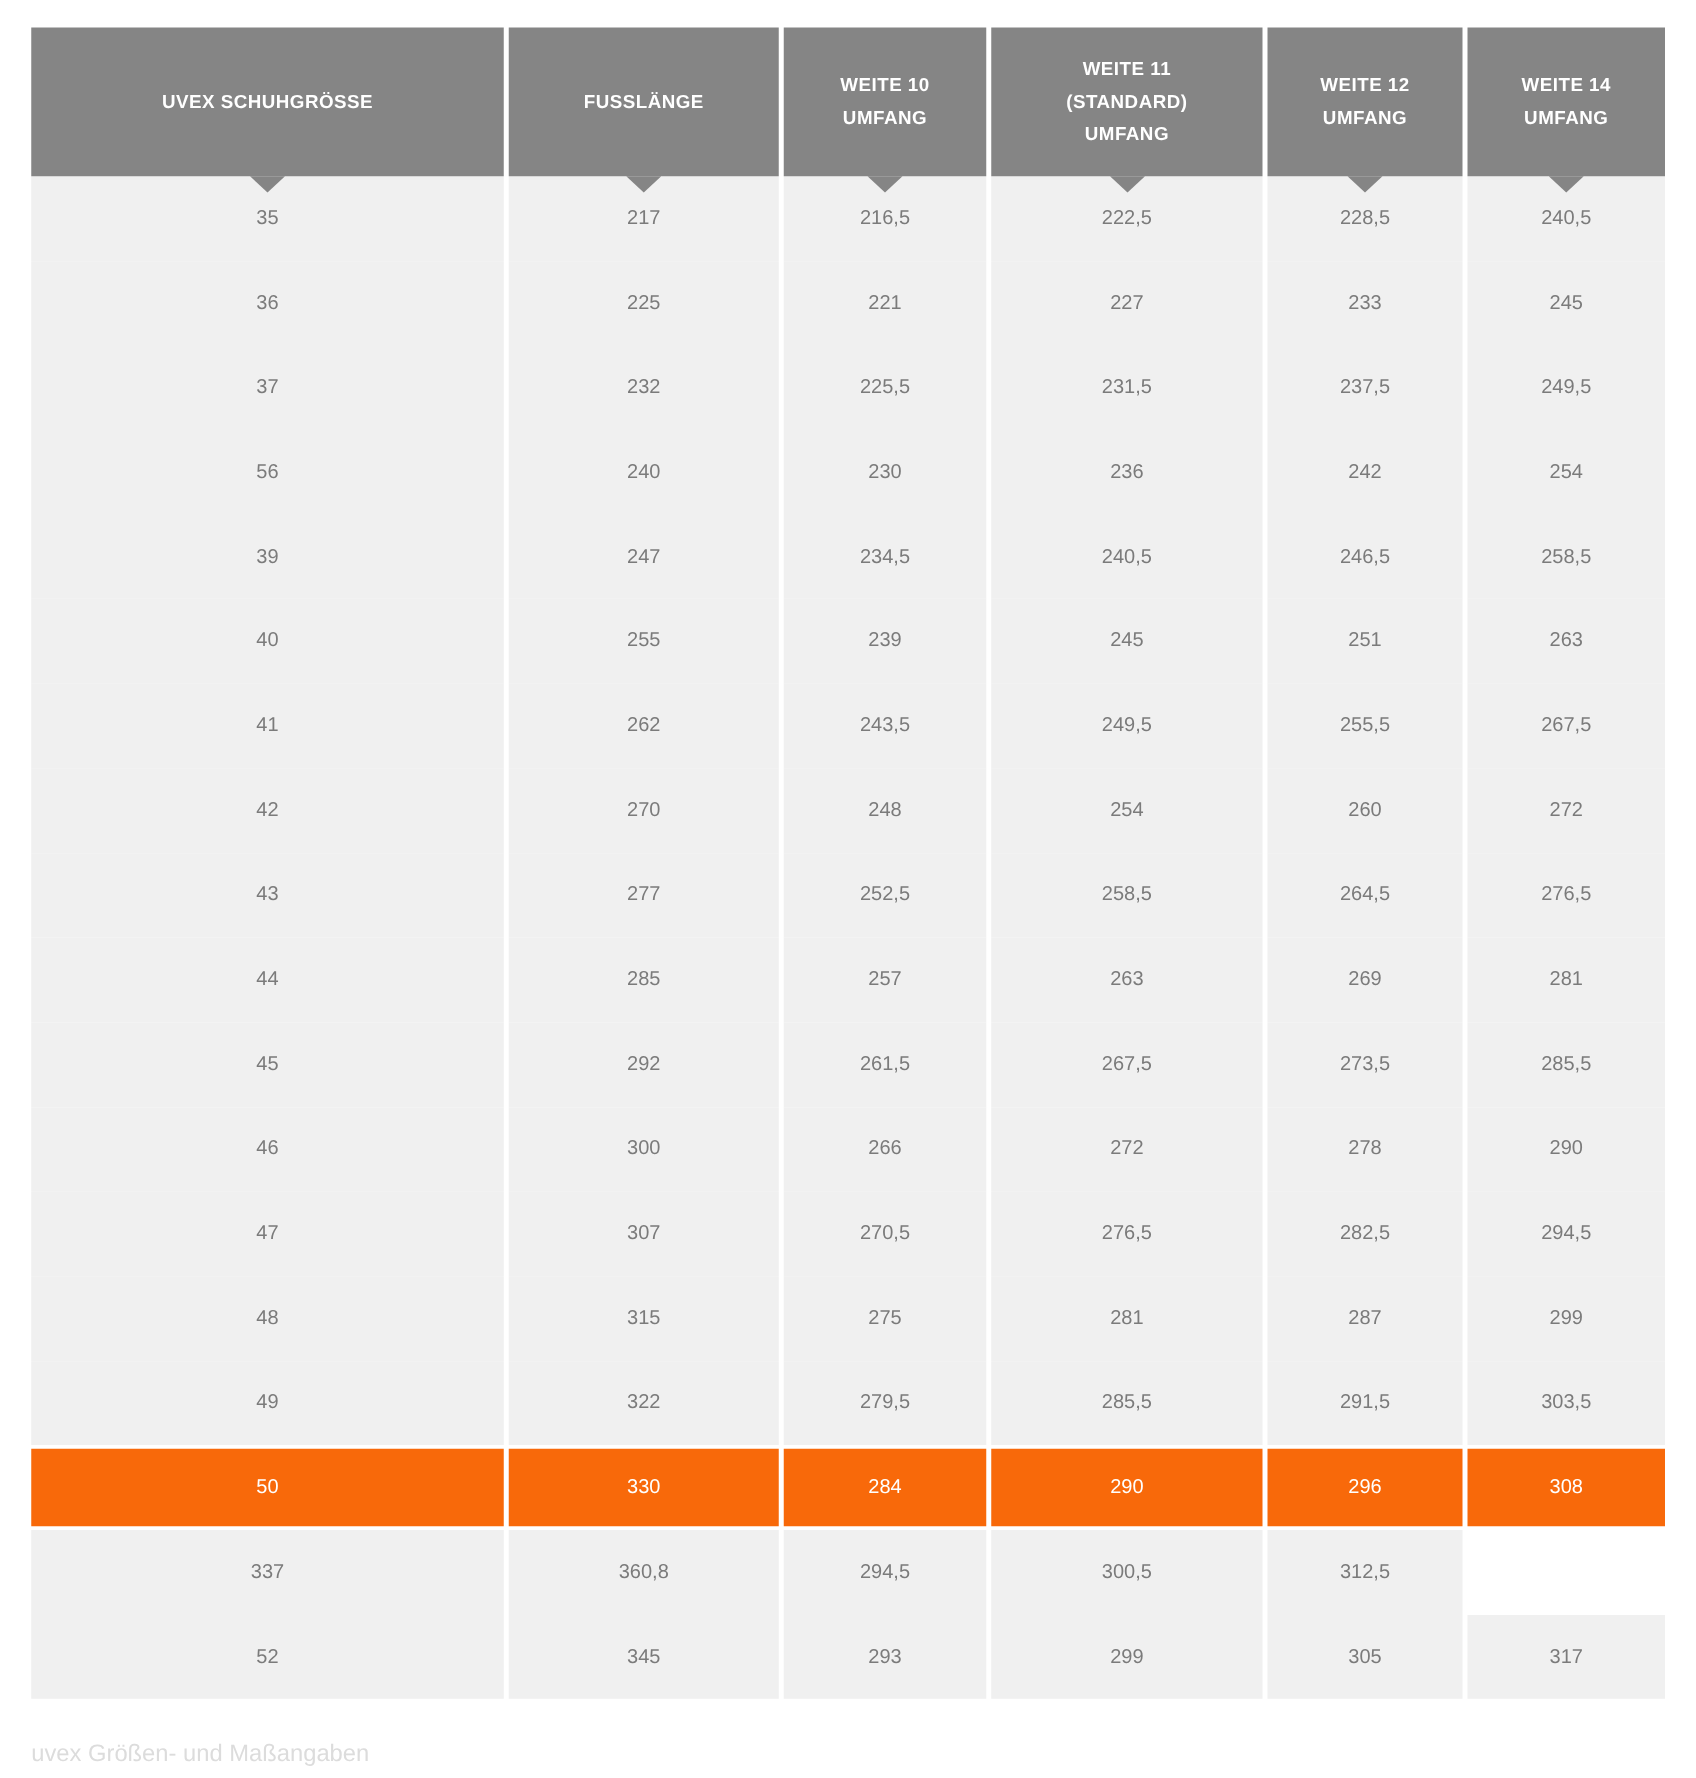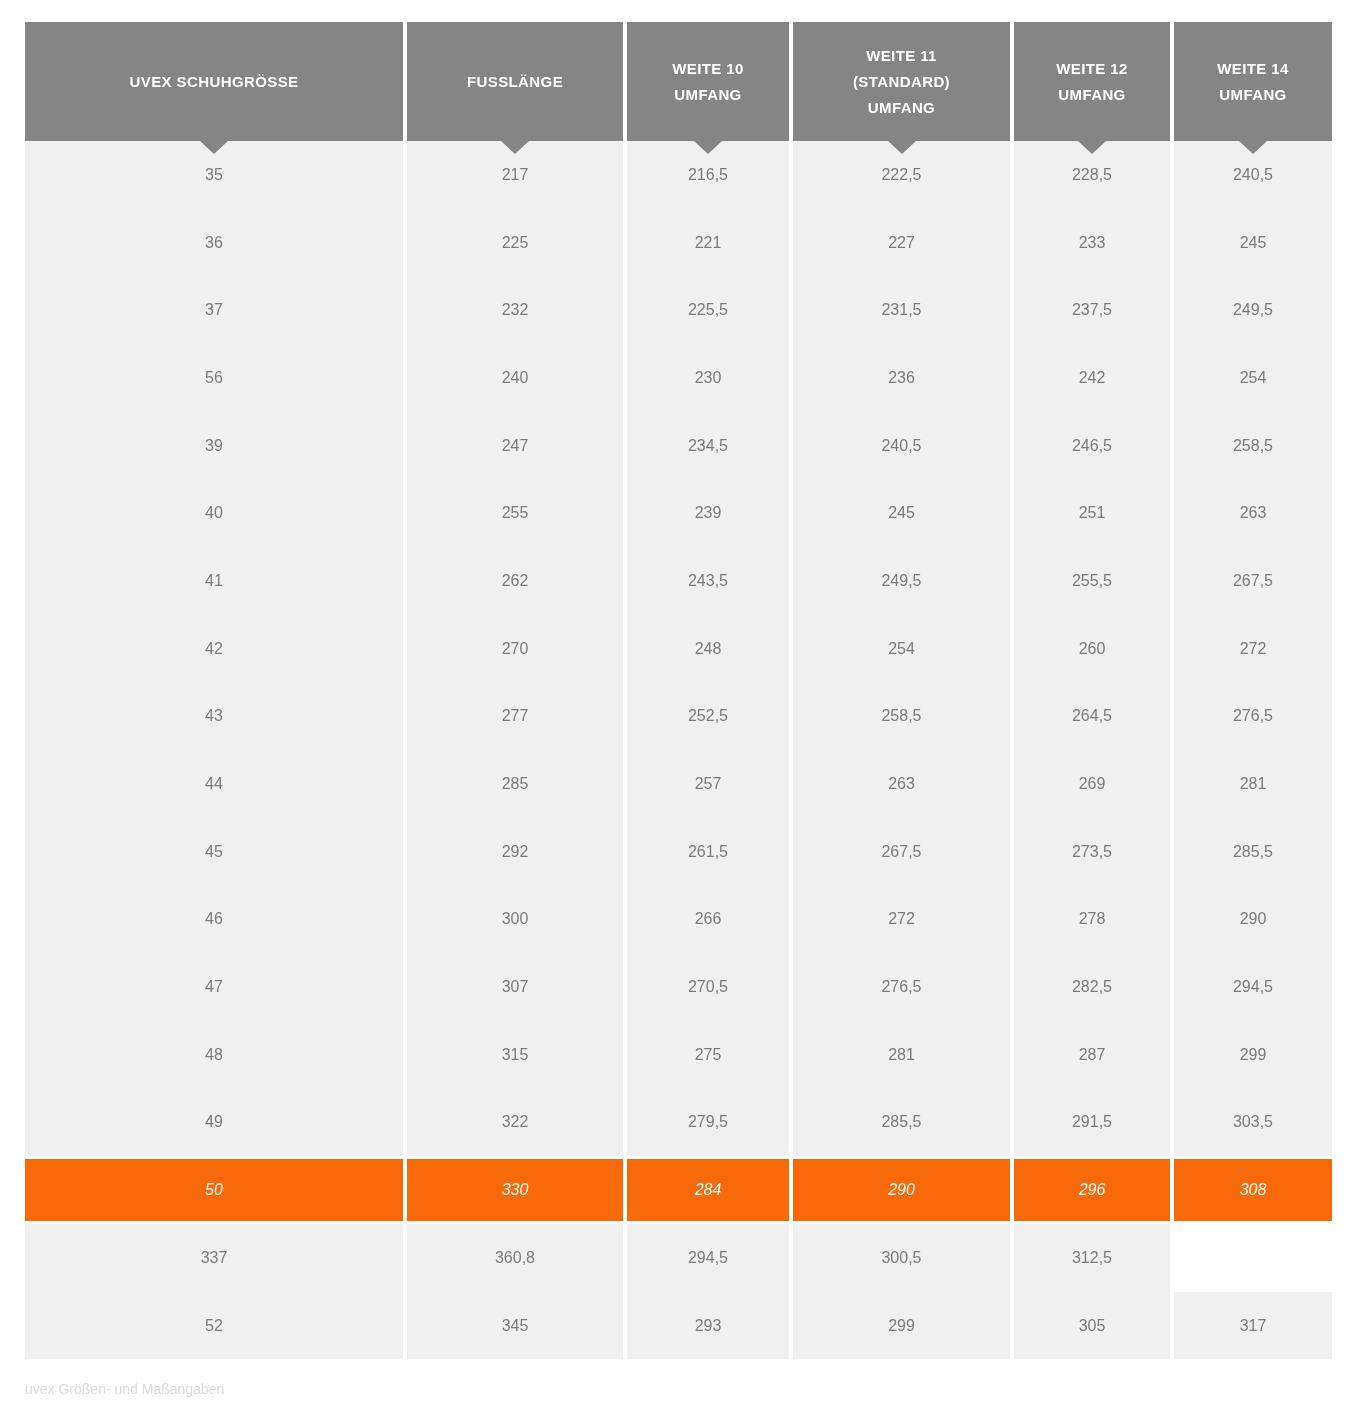--- a/index.html
+++ b/index.html
@@ -53,30 +53,29 @@
     background: var(--row-bg, #f0f0f0);
     color: var(--cell-text, #7b7b7b);
     font-size: 16px;
     display: flex;
     align-items: center;
     justify-content: center;
   }
   .row.highlight {
     border-top: 3px solid #ffffff;
     border-bottom: 3px solid #ffffff;
-    font-style: italic;
   }
   .row.highlight .cell {
     background: var(--highlight-bg, #f8690a);
     color: #ffffff;
   }
   
   .caption {
-    margin-top: 22px;
-    font-size: 14px;
+    margin-top: 34px;
+    font-size: 19px;
     color: var(--caption-text, #dcdcdc);
   }
 </style>
 </head>
 <body>
 
 <div class="page">
   <div class="grid thead" id="thead">
       <div class="hcell">
         <div class="hlines">

